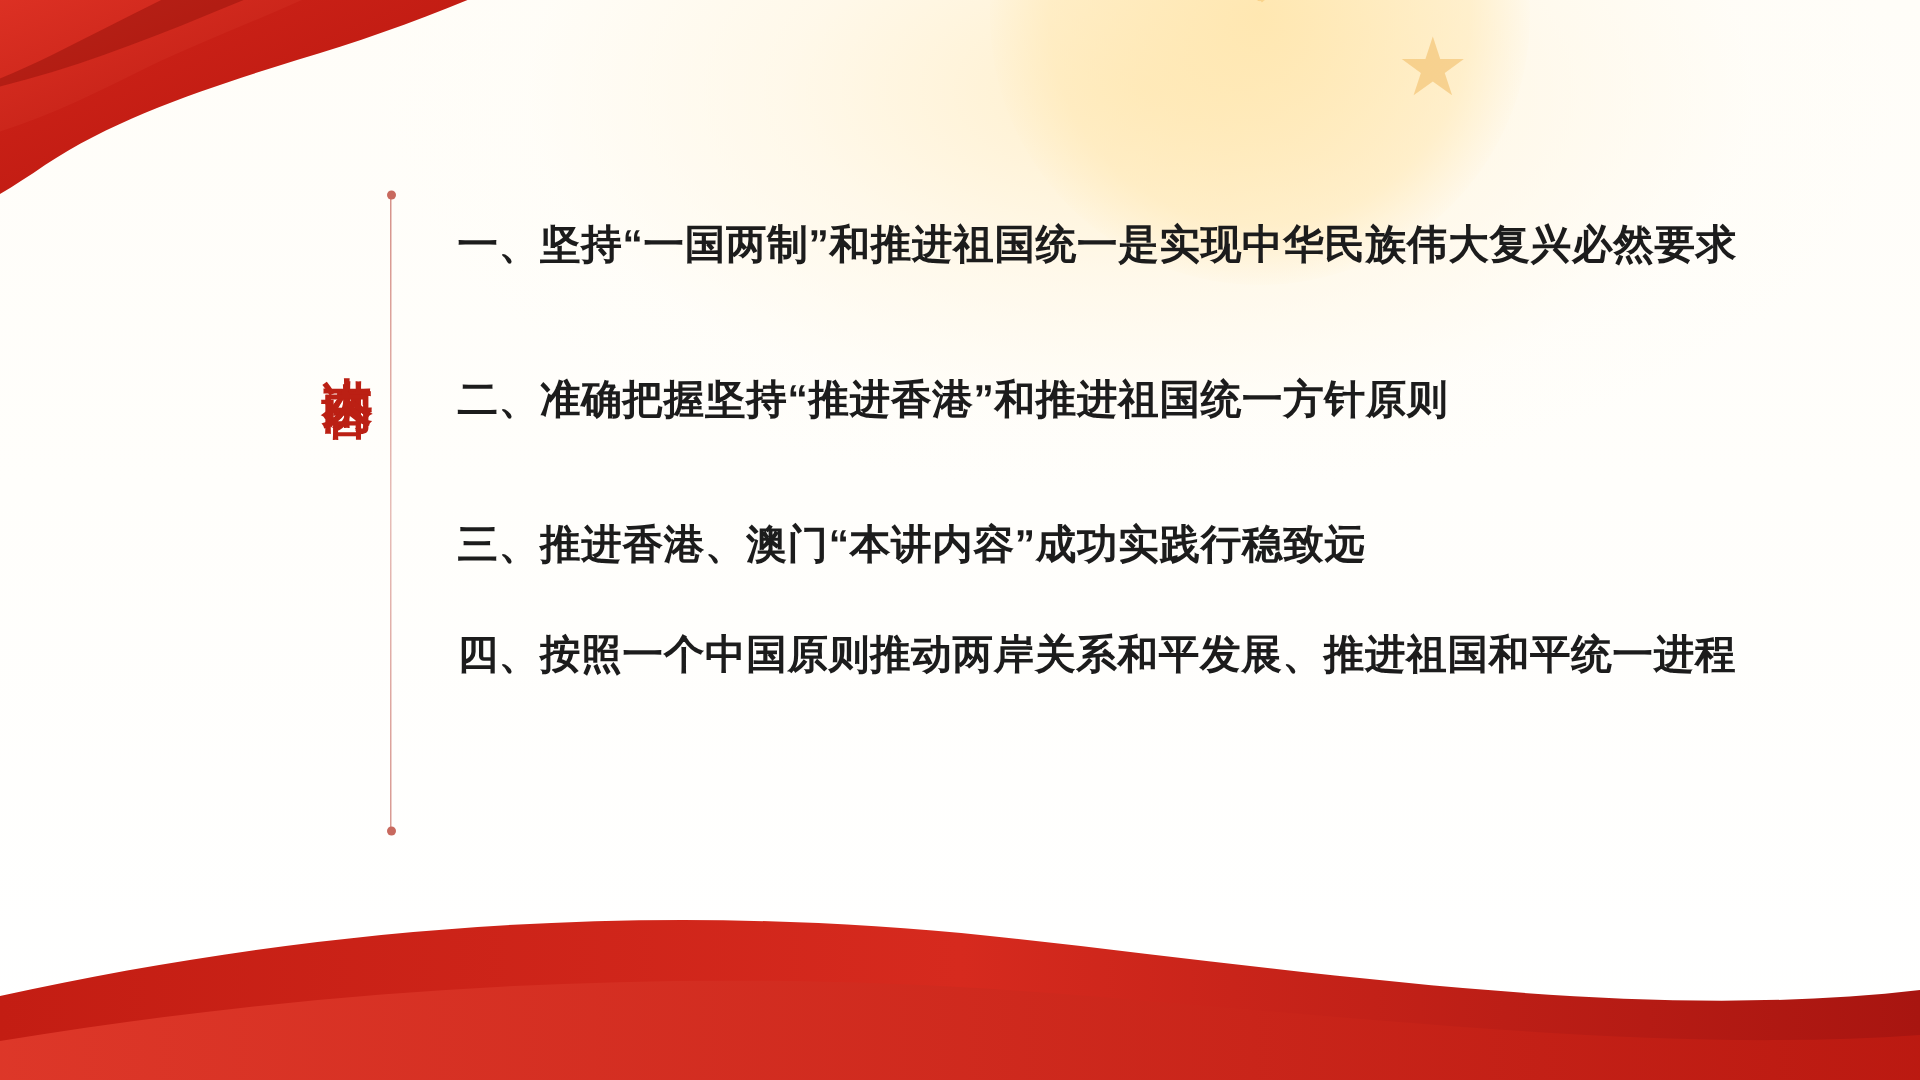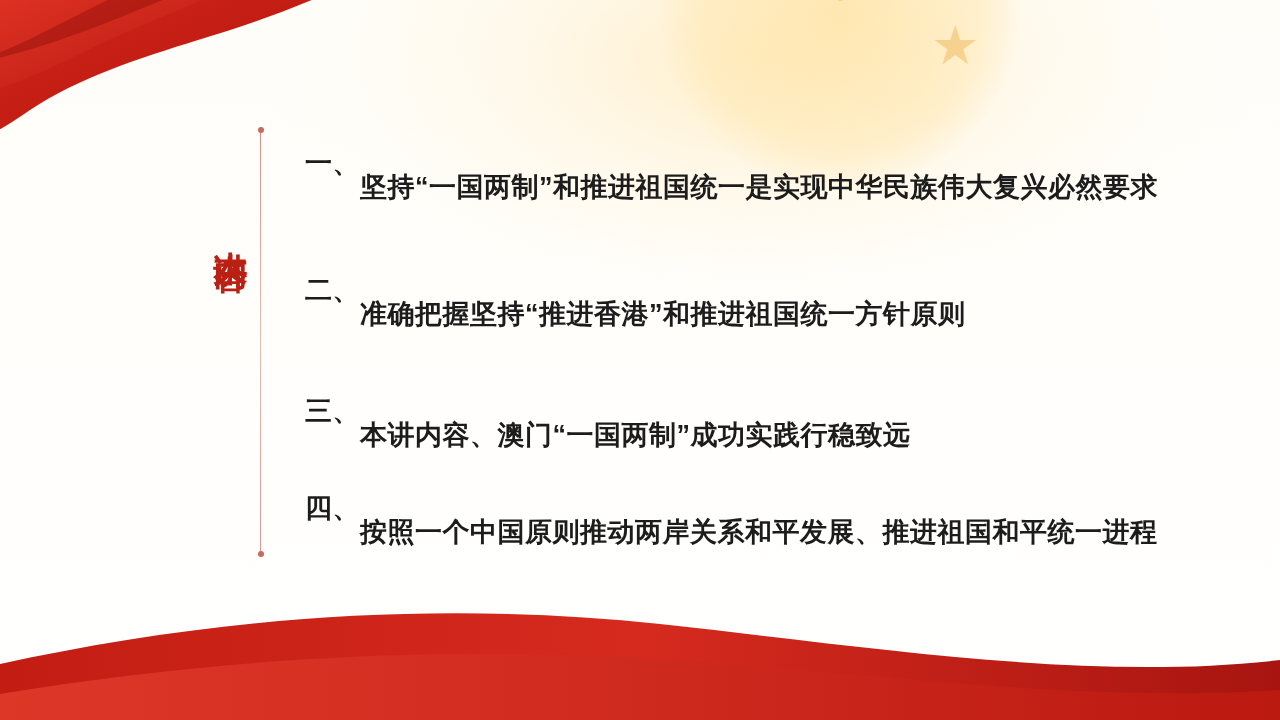--- a/index.html
+++ b/index.html
@@ -156,21 +156,20 @@
     font-weight: bold;
     line-height: 1.52;
     letter-spacing: 0.5px;
   }
   .item .num {
     flex: 0 0 auto;
     white-space: nowrap;
   }
   .item .txt {
     flex: 1 1 auto;
-    margin-top: 24px;
   }
 
   .item-1 { margin-bottom: 62px; }
   .item-2 { margin-bottom: 56px; }
   .item-3 { margin-bottom: 32px; }
   .item-4 { margin-bottom: 0; }
 </style>
 </head>
 <body>
 
@@ -259,21 +258,21 @@
         <span class="txt">坚持“一国两制”和推进祖国统一是实现中华民族伟大复兴必然要求</span>
       </div>
 
       <div class="item item-2">
         <span class="num">二、</span>
         <span class="txt">准确把握坚持“推进香港”和推进祖国统一方针原则</span>
       </div>
 
       <div class="item item-3">
         <span class="num">三、</span>
-        <span class="txt">本讲内容、澳门“一国两制”成功实践行稳致远</span>
+        <span class="txt">推进香港、澳门“本讲内容”成功实践行稳致远</span>
       </div>
 
       <div class="item item-4">
         <span class="num">四、</span>
         <span class="txt">按照一个中国原则推动两岸关系和平发展、推进祖国和平统一进程</span>
       </div>
 
     </div>
   </div>
 </div>

